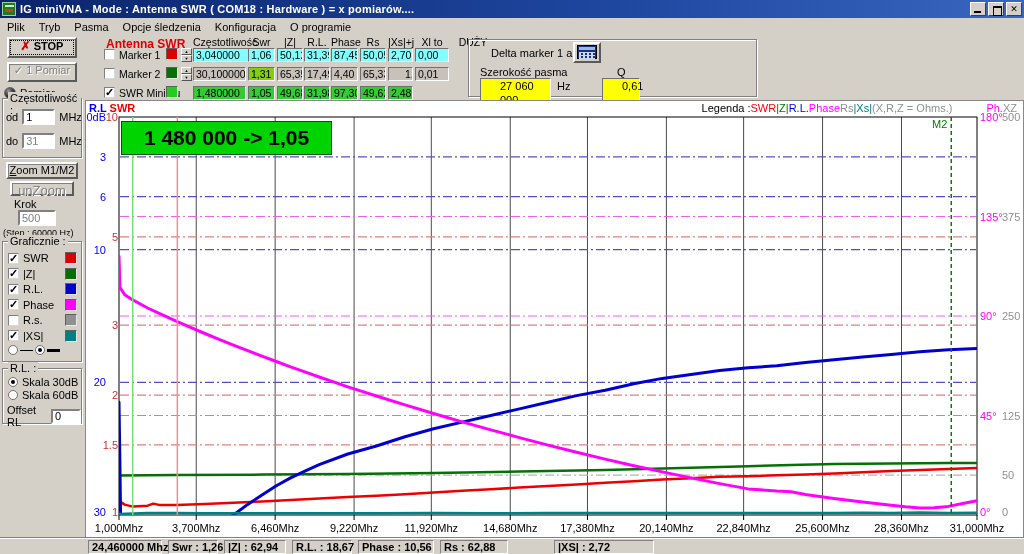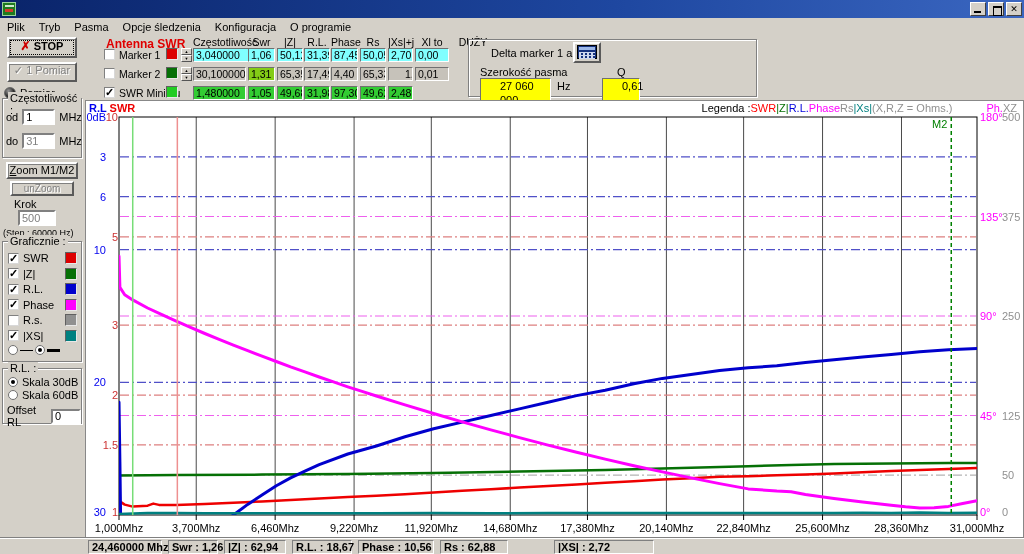--- a/index.html
+++ b/index.html
@@ -56,21 +56,21 @@
   #stop-btn .x { color:#cc0000; font-weight:bold; margin-right:3px; font-size:12px; }
   #pomiar-btn { left:7px; top:27px; width:70px; height:20px; }
   #led-row { left:4px; top:52px; }
   .led { width:12px; height:12px; border-radius:50%;
     background:radial-gradient(circle at 35% 30%, #9a9a9a, #2c2c2c 55%, #000);
     border:1px solid #666; }
   #fs-freq { left:2px; top:63px; width:80px; height:60px; }
   #fs-freq .r1 { left:3px; top:10px; } #fs-freq .r2 { left:3px; top:34px; }
   .mini-input { width:33px; height:16px; }
   #zoom-btn { left:6px; top:127px; width:72px; height:17px; }
-  #unzoom-btn { left:10px; top:146px; width:64px; height:15px; font-size:10px; }
+  #unzoom-btn { left:10px; top:146px; width:64px; height:15px; font-size:13px; }
   #krok-label { position:absolute; left:14px; top:163px; }
   #krok-input { position:absolute; left:18px; top:175px; width:38px; height:16px; color:#808080; }
   #step-label { position:absolute; left:3px; top:193px; font-size:9px; }
   #fs-graf { left:2px; top:206px; width:80px; height:121px; }
   .graf-row { left:5px; height:14px; }
   .graf-row .lbl { width:38px; }
   .line-radios { left:5px; top:103px; gap:2px; }
   .dash { width:13px; height:0; border-top:1px solid #000; }
   .dash.thick { border-top:3px solid #000; }
   #fs-rl { left:2px; top:333px; width:80px; height:56px; }
@@ -130,20 +130,21 @@
     background:#d4d0c8; border-top:1px solid #808080; box-shadow:0 1px 0 #fff inset; }
   .sb-cell { position:absolute; top:2px; height:14px; border:1px solid;
     border-color:#808080 #fff #fff #808080; padding:0 3px; font-weight:bold;
     font-size:11px; line-height:12px; white-space:nowrap; }
 </style>
 </head>
 <body>
 
 <div class="titlebar">
   <div class="app-icon"></div>
+  <span class="title-text">IG miniVNA - Mode : Antenna SWR ( COM18 :  Hardware ) = x pomiarów....</span>
   <div class="winbtns">
     <div class="winbtn min"></div>
     <div class="winbtn restore"></div>
     <div class="winbtn">✕</div>
   </div>
 </div>
 
 <div class="menubar" id="menubar">
     <span class="menu-item">Plik</span>
     <span class="menu-item">Tryb</span>
@@ -421,20 +422,21 @@
       <text x="580.404" y="431" fill="#000" text-anchor="middle" font-size="11">20,140Mhz</text>
       <line x1="657.624" y1="414" x2="657.624" y2="419" stroke="#000"></line>
       <text x="657.624" y="431" fill="#000" text-anchor="middle" font-size="11">22,840Mhz</text>
       <line x1="736.5600000000001" y1="414" x2="736.5600000000001" y2="419" stroke="#000"></line>
       <text x="736.5600000000001" y="431" fill="#000" text-anchor="middle" font-size="11">25,600Mhz</text>
       <line x1="815.496" y1="414" x2="815.496" y2="419" stroke="#000"></line>
       <text x="815.496" y="431" fill="#000" text-anchor="middle" font-size="11">28,360Mhz</text>
       <line x1="891" y1="414" x2="891" y2="419" stroke="#000"></line>
       <text x="891" y="431" fill="#000" text-anchor="middle" font-size="11">31,000Mhz</text>
     </svg>
+  <div id="annotation">1 480 000 -&gt; 1,05</div>
 </div>
 
 <div id="statusbar">
     <div class="sb-cell" style="left: 88px; width: 74px;">24,460000 Mhz</div>
     <div class="sb-cell" style="left: 168px; width: 50px;">Swr : 1,26</div>
     <div class="sb-cell" style="left: 224px; width: 62px;">|Z| : 62,94</div>
     <div class="sb-cell" style="left: 292px; width: 60px;">R.L. : 18,67</div>
     <div class="sb-cell" style="left: 358px; width: 76px;">Phase : 10,56</div>
     <div class="sb-cell" style="left: 440px; width: 68px;">Rs : 62,88</div>
     <div class="sb-cell" style="left: 514px; width: 100px; margin-left: 40px;">|XS| : 2,72</div>

